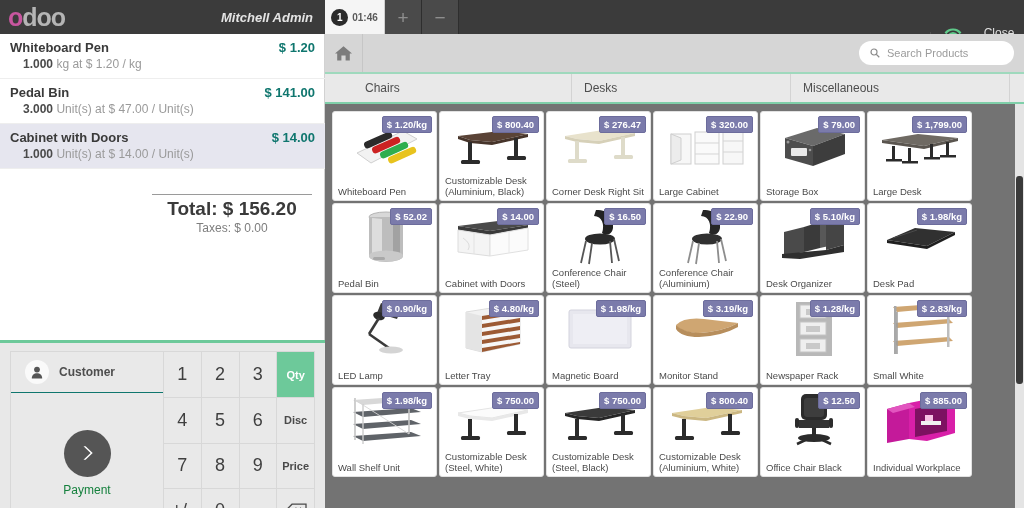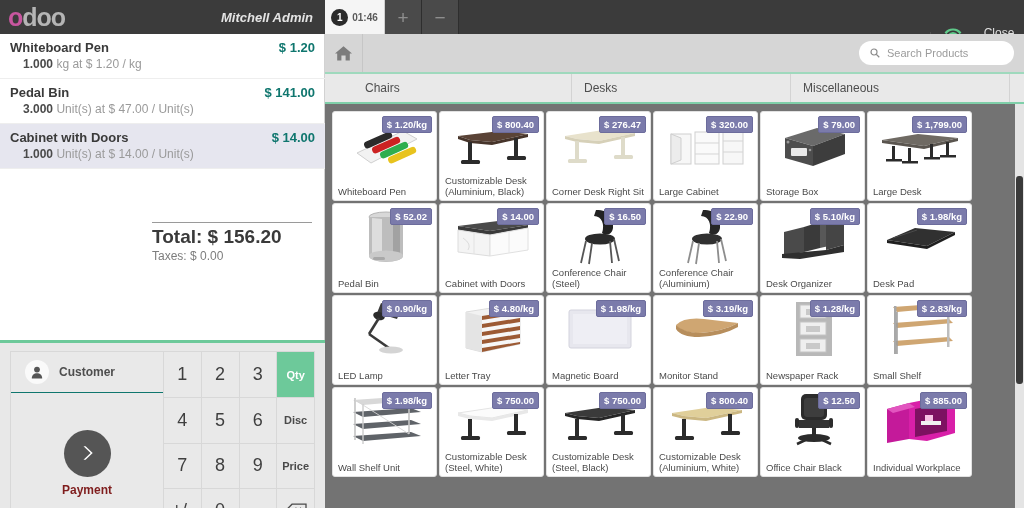--- a/index.html
+++ b/index.html
@@ -70,21 +70,21 @@
     padding: 6px 10px 7px 10px; border-bottom: 1px solid #eeeeee;
   }
   .orderline.sel { background: #e6e6ef; }
   .ol-top { display: flex; justify-content: space-between; align-items: baseline; }
   .ol-name { font-size: 13px; font-weight: 700; color: #3a3a3a; }
   .ol-price { font-size: 13px; font-weight: 700; color: #0f766e; }
   .ol-sub { font-size: 12px; color: #9a9a9a; padding-left: 13px; margin-top: 2px; }
   .ol-sub b { color: #4a4a4a; font-weight: 700; }
 
   .totals {
-    position: absolute; right: 12px; top: 188px; text-align: left; width: 160px;
+    position: absolute; right: 12px; top: 160px; text-align: center; width: 160px;
   }
   .totals-rule { border-top: 1px solid #9a9a9a; margin-bottom: 3px; }
   .total-line { font-size: 19px; font-weight: 700; color: #3a3a3a; }
   .tax-line { font-size: 12px; color: #7d7d7d; margin-top: 1px; }
 
   .green-sep {
     position: absolute; left: 0; top: 306px; width: 325px; height: 3px;
     background: #6dc99a;
   }
 
@@ -109,21 +109,21 @@
   }
   .customer-label { font-size: 12px; color: #4e4e4e; font-weight: 600; }
   .payment-cell {
     flex: 1; display: flex; flex-direction: column;
     align-items: center; justify-content: center; gap: 6px; background: #e9e9e9;
   }
   .pay-circle {
     width: 47px; height: 47px; border-radius: 50%; background: #555555;
     display: flex; align-items: center; justify-content: center;
   }
-  .payment-label { font-size: 12px; color: #7f1d1d; font-weight: 700; }
+  .payment-label { font-size: 12px; color: #15803d; font-weight: 400; }
 
   .keypad { flex: 1; display: grid; grid-template-columns: repeat(4, 1fr);
             grid-template-rows: repeat(4, 1fr); }
   .key {
     border-left: 1px solid #d8d8d8; border-top: 1px solid #d8d8d8;
     display: flex; align-items: center; justify-content: center;
     font-size: 18px; color: #3f3f3f; background: #e9e9e9;
   }
   .keypad > .key:nth-child(-n+4) { border-top: none; }
   .key.fn { font-size: 11px; font-weight: 700; color: #4a4a4a; }
@@ -622,21 +622,21 @@
             <svg width="72" height="56" viewBox="0 0 72 56" aria-hidden="true">
               <path d="M8 6 L64 2 L68 6 L12 11 Z" fill="#cfa672"></path>
               <path d="M8 22 L64 18 L68 22 L12 27 Z" fill="#cfa672"></path>
               <path d="M8 40 L64 36 L68 40 L12 45 Z" fill="#cfa672"></path>
               <rect x="9" y="5" width="2.5" height="48" fill="#a8a8a8"></rect>
               <rect x="62" y="2" width="2.5" height="44" fill="#bdbdbd"></rect>
               <path d="M12 11 L12 53" stroke="#9c9c9c" stroke-width="1.5"></path>
             </svg>
           </div>
           <div class="prod-price">$ 2.83/kg</div>
-          <div class="prod-name">Small Shelf</div>
+          <div class="prod-name">Small White</div>
         </div>
 
         <div class="prod-card">
           <div class="prod-img">
             <svg width="82" height="54" viewBox="0 0 82 54" aria-hidden="true">
               <path d="M8 6 L66 2 L76 6 L18 11 Z" fill="#d8d8d8"></path>
               <path d="M8 18 L66 14 L76 18 L18 23 Z" fill="#5f6368"></path>
               <path d="M8 30 L66 26 L76 30 L18 35 Z" fill="#5f6368"></path>
               <path d="M8 42 L66 38 L76 42 L18 47 Z" fill="#5f6368"></path>
               <line x1="10" y1="4" x2="10" y2="46" stroke="#c4c4c4" stroke-width="1.6"></line>

